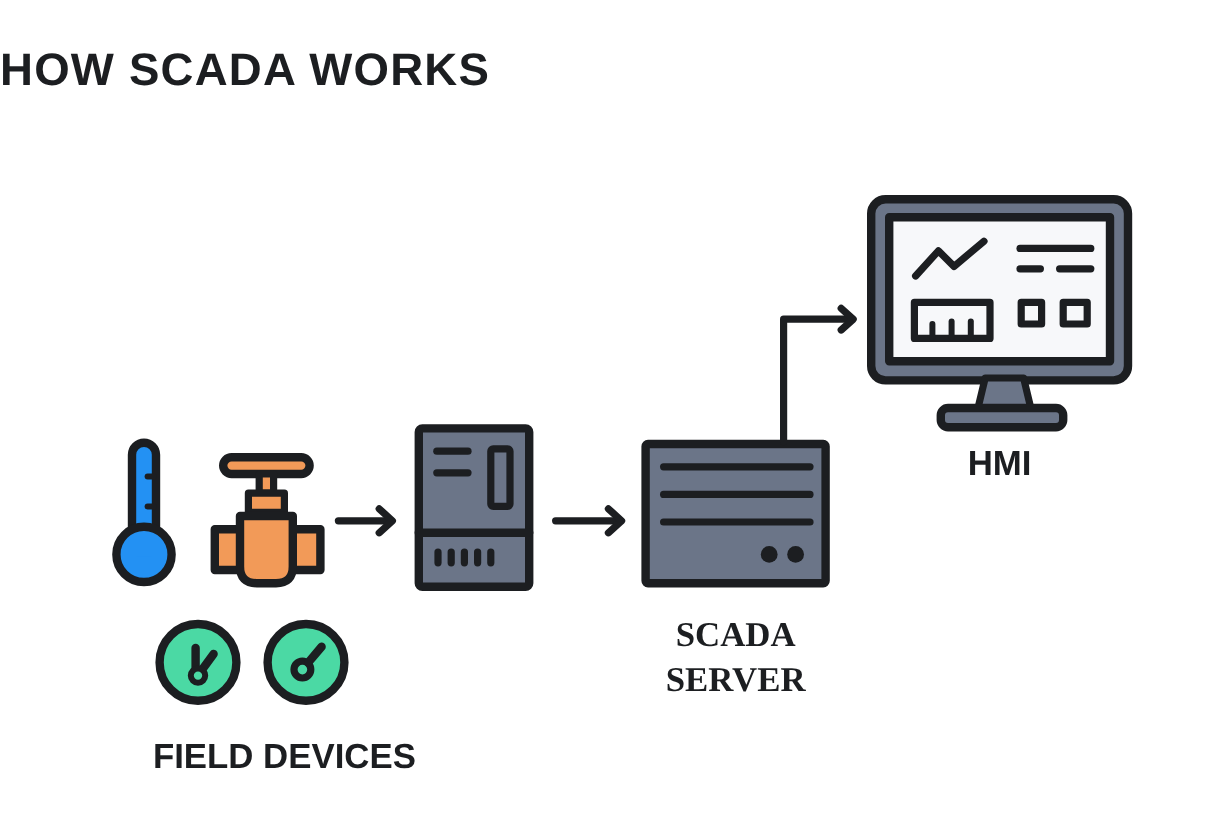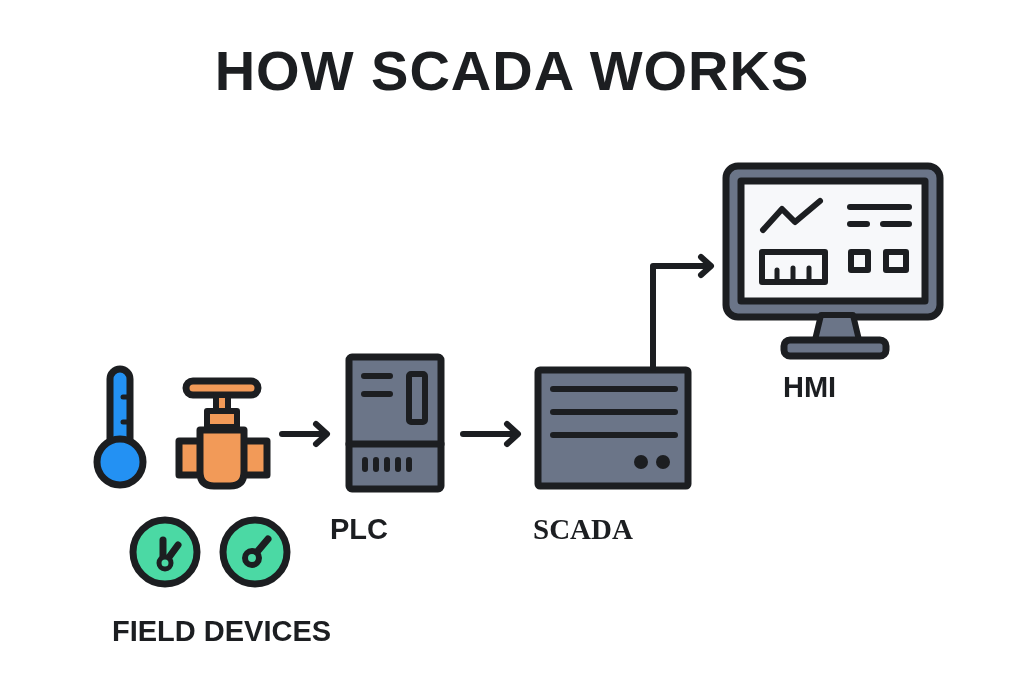--- a/index.html
+++ b/index.html
@@ -1,20 +1,20 @@
 <!DOCTYPE html>
 <html><head>
 <meta charset="utf-8">
 <style>
   html, body { margin: 0; padding: 0; background: #ffffff; }
   body { width: 1024px; height: 683px; position: relative; overflow: hidden;
          font-family: "Liberation Sans", "DejaVu Sans", sans-serif; color: #1c1e21; }
-  .title { position: absolute; left: 0; top: 38px; width: 1024px; text-align: center;
-           font-size: 56px; font-weight: bold; letter-spacing: 1px; }
-  .lbl { position: absolute; font-weight: bold; font-size: 29px; line-height: 38px; }
+  .title { position: absolute; left: 0; top: 38px; width: 1024px; text-align: left;
+           font-size: 38px; font-weight: bold; letter-spacing: 1px; }
+  .lbl { position: absolute; font-weight: bold; font-size: 29px; text-align: center; line-height: 38px; }
   svg { position: absolute; left: 0; top: 0; }
 </style>
 </head>
 <body>
 
 <div class="title">HOW SCADA WORKS</div>
 
 <svg width="1024" height="683" viewBox="0 0 1024 683">
   <g stroke="#1c1e21" stroke-linecap="round" stroke-linejoin="round">
 
@@ -99,20 +99,20 @@
       <line x1="883" y1="224" x2="909" y2="224" stroke-width="6"></line>
       <rect x="851" y="252" width="17" height="18" fill="#f7f8fa" stroke-width="6"></rect>
       <rect x="886" y="252" width="20" height="18" fill="#f7f8fa" stroke-width="6"></rect>
     </g>
   </g>
 </svg>
 
 <div class="lbl" style="left:112px; top:612px; width:250px;">FIELD DEVICES</div>
 
 <div class="lbl" style="left:330px; top:510px; width:130px;">
-  <div>PLC</div>
 </div>
 
 <div class="lbl" style="left:533px; top:510px; width:160px;font-family:Liberation Serif, serif;">
   <div>SCADA</div>
+  <div>SERVER</div>
 </div>
 
 <div class="lbl" style="left:783px; top:368px; width:100px;">HMI</div>
 
 </body></html>

